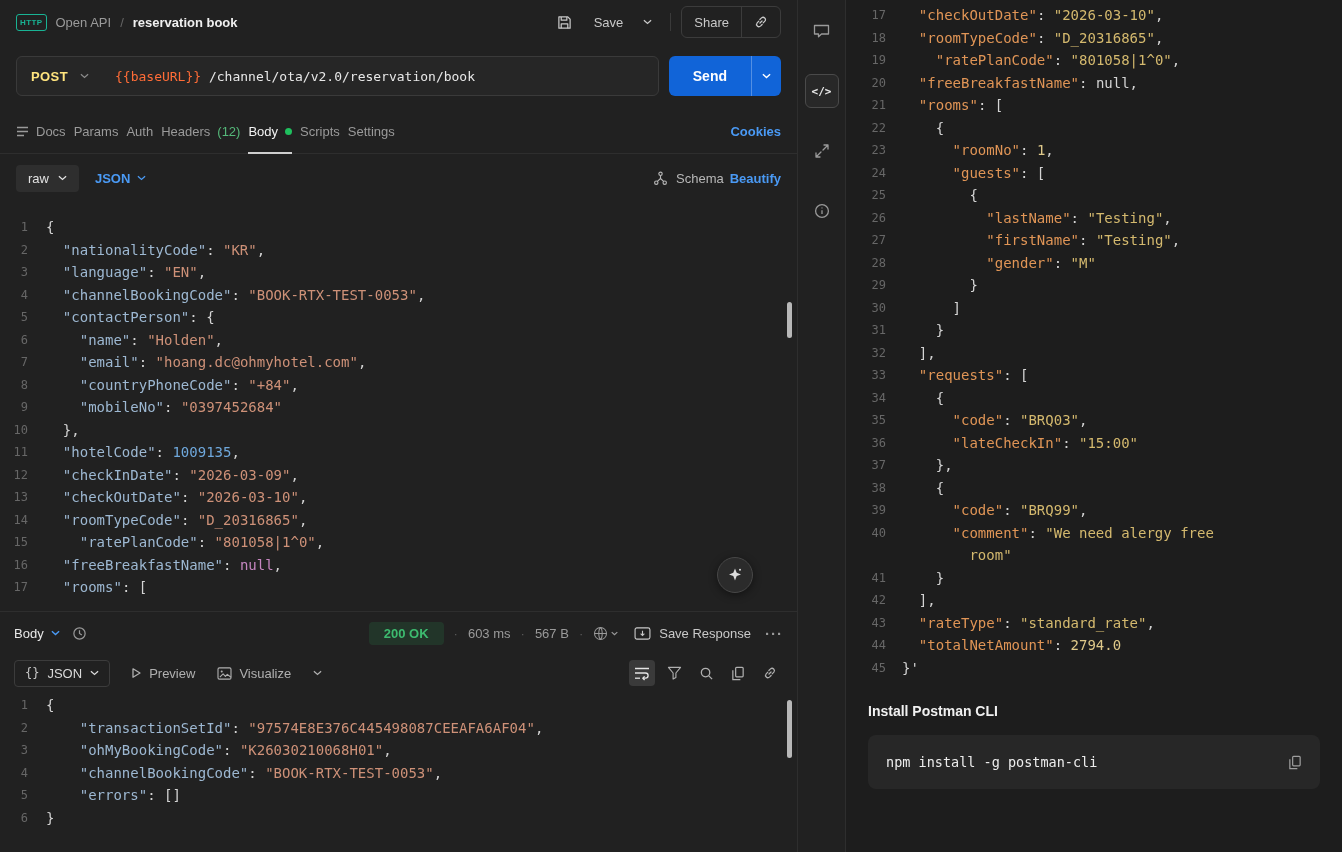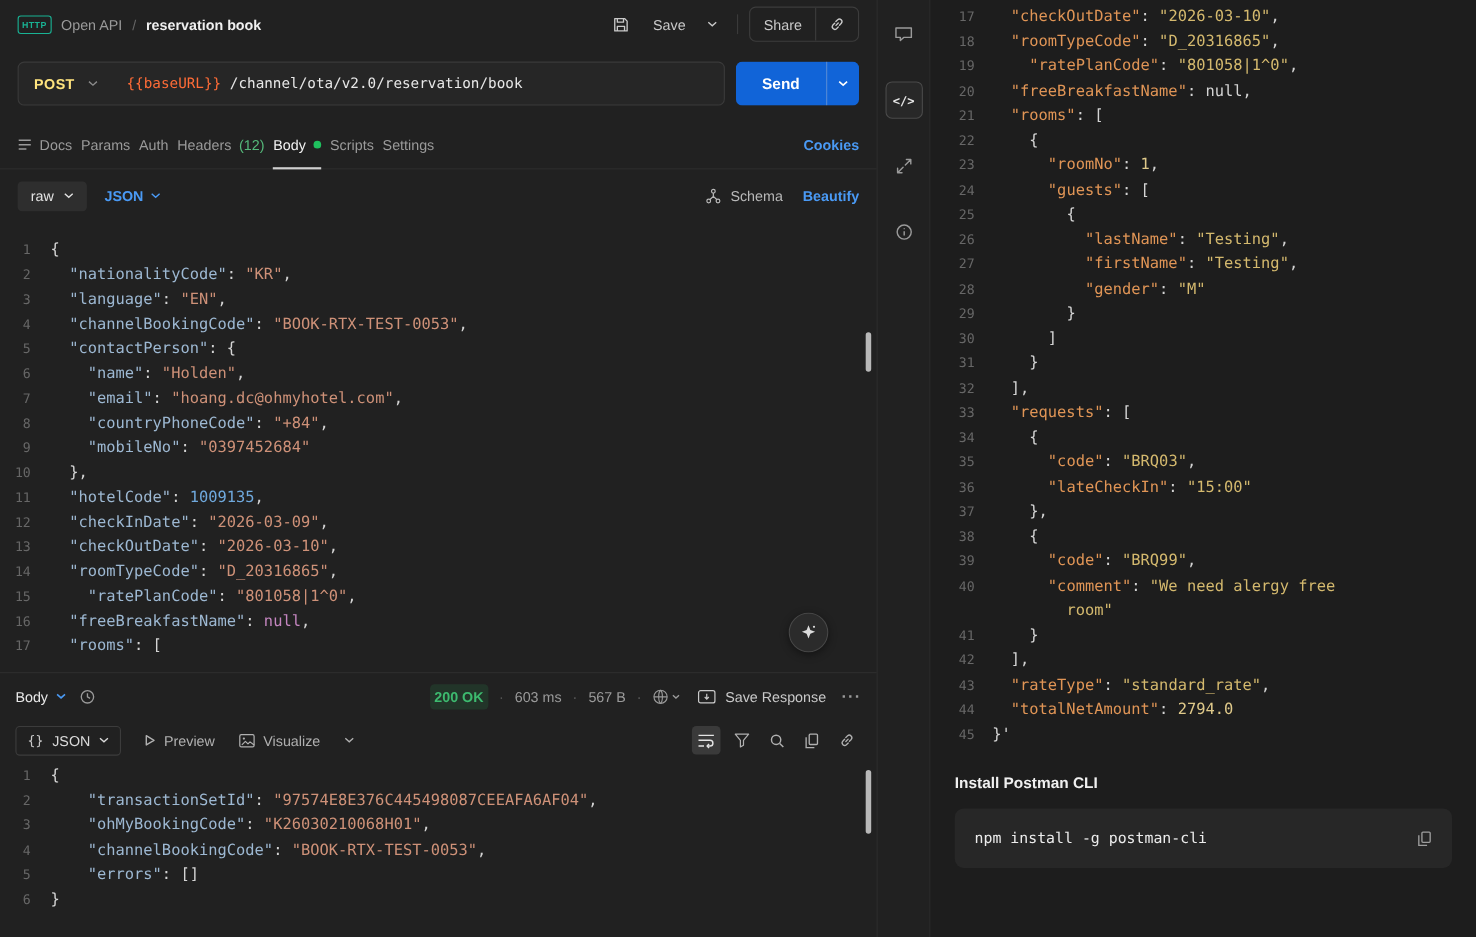--- a/index.html
+++ b/index.html
@@ -39,21 +39,21 @@
   .tab{display:flex;align-items:center;gap:7px;color:#9a9a9a;height:100%;position:relative;cursor:pointer}
   .tab.active{color:#f2f2f2}
   .tab.active::after{content:"";position:absolute;left:0;right:0;bottom:-1px;height:2px;background:#cfcfcf}
   .tab-badge{color:#55b97a}
   .tab-dot{width:7px;height:7px;border-radius:50%;background:#1fc05e}
   .cookies-link{margin-left:auto;color:var(--link-blue);cursor:pointer;font-weight:600}
 
   .body-toolbar{flex:none;display:flex;align-items:center;gap:16px;height:48px;padding:0 16px}
   .raw-pill{display:flex;align-items:center;gap:9px;background:#2e2e2e;border-radius:4px;padding:6px 12px;color:#e2e2e2}
   .lang-select{display:flex;align-items:center;gap:7px;color:var(--link-blue);font-weight:600}
-  .bt-right{margin-left:auto;display:flex;gap:18px}
+  .bt-right{margin-left:auto;display:flex;gap:6px}
   .schema-toggle{display:flex;align-items:center;gap:8px;color:#b8b8b8}
   .beautify-link{color:var(--link-blue);font-weight:600}
 
   
   .editor{flex:1;position:relative;padding-top:14px;font-family:"DejaVu Sans Mono",monospace;font-size:14px;overflow:hidden}
   .code-line{display:flex;line-height:22.5px}
   .ln{width:46px;flex:none;text-align:right;padding-right:18px;color:#676767;font-size:12px}
   .lt{white-space:pre}
   .editor-theme .tk-key{color:#9db8d2}
   .editor-theme .tk-str{color:#ce9178}
@@ -65,21 +65,21 @@
     background:#2b2b2b;border:1px solid #474747;display:flex;align-items:center;justify-content:center;
     color:#dcdcdc;box-shadow:0 2px 8px rgba(0,0,0,.45)}
 
   
   .response-section{flex:none;height:241px;border-top:1px solid #2e2e2e;display:flex;flex-direction:column}
   .resp-header{flex:none;display:flex;align-items:center;gap:12px;height:42px;padding:0 14px}
   .resp-body-label{display:flex;align-items:center;gap:7px;color:#e8e8e8;cursor:pointer}
   .resp-body-label .chev{color:var(--link-blue)}
   .history-btn{color:#9a9a9a;display:flex}
   .resp-meta{margin-left:auto;display:flex;align-items:center;gap:10px;color:#9a9a9a}
-  .status-pill{background:rgba(46,160,86,.16);color:var(--status-green);font-weight:700;padding:4px 4px;border-radius:4px}
+  .status-pill{background:rgba(46,160,86,.16);color:var(--status-green);font-weight:700;padding:4px 15px;border-radius:4px}
   .meta-dot{color:#5a5a5a}
   .globe-wrap{display:flex;align-items:center;gap:3px;color:#9a9a9a;cursor:pointer}
   .save-resp{display:flex;align-items:center;gap:8px;color:#c9c9c9;cursor:pointer;margin-left:6px}
   .more-dots{color:#9a9a9a;font-size:15px;font-weight:700;letter-spacing:1px;cursor:pointer;margin-left:4px}
   .resp-toolbar{flex:none;display:flex;align-items:center;gap:2px;height:38px;padding:0 14px}
   .fmt-pill{display:flex;align-items:center;gap:8px;border:1px solid #3c3c3c;border-radius:4px;padding:5px 10px;color:#dadada;cursor:pointer;margin-right:8px}
   .braces{font-family:"DejaVu Sans Mono",monospace;font-size:12px;color:#c9c9c9}
   .tool-item{display:flex;align-items:center;gap:7px;color:#b0b0b0;padding:6px 10px;cursor:pointer}
   .resp-icons{margin-left:auto;display:flex;align-items:center;gap:6px}
   .icon-btn{width:26px;height:26px;display:flex;align-items:center;justify-content:center;color:#b0b0b0;border-radius:4px;cursor:pointer}

